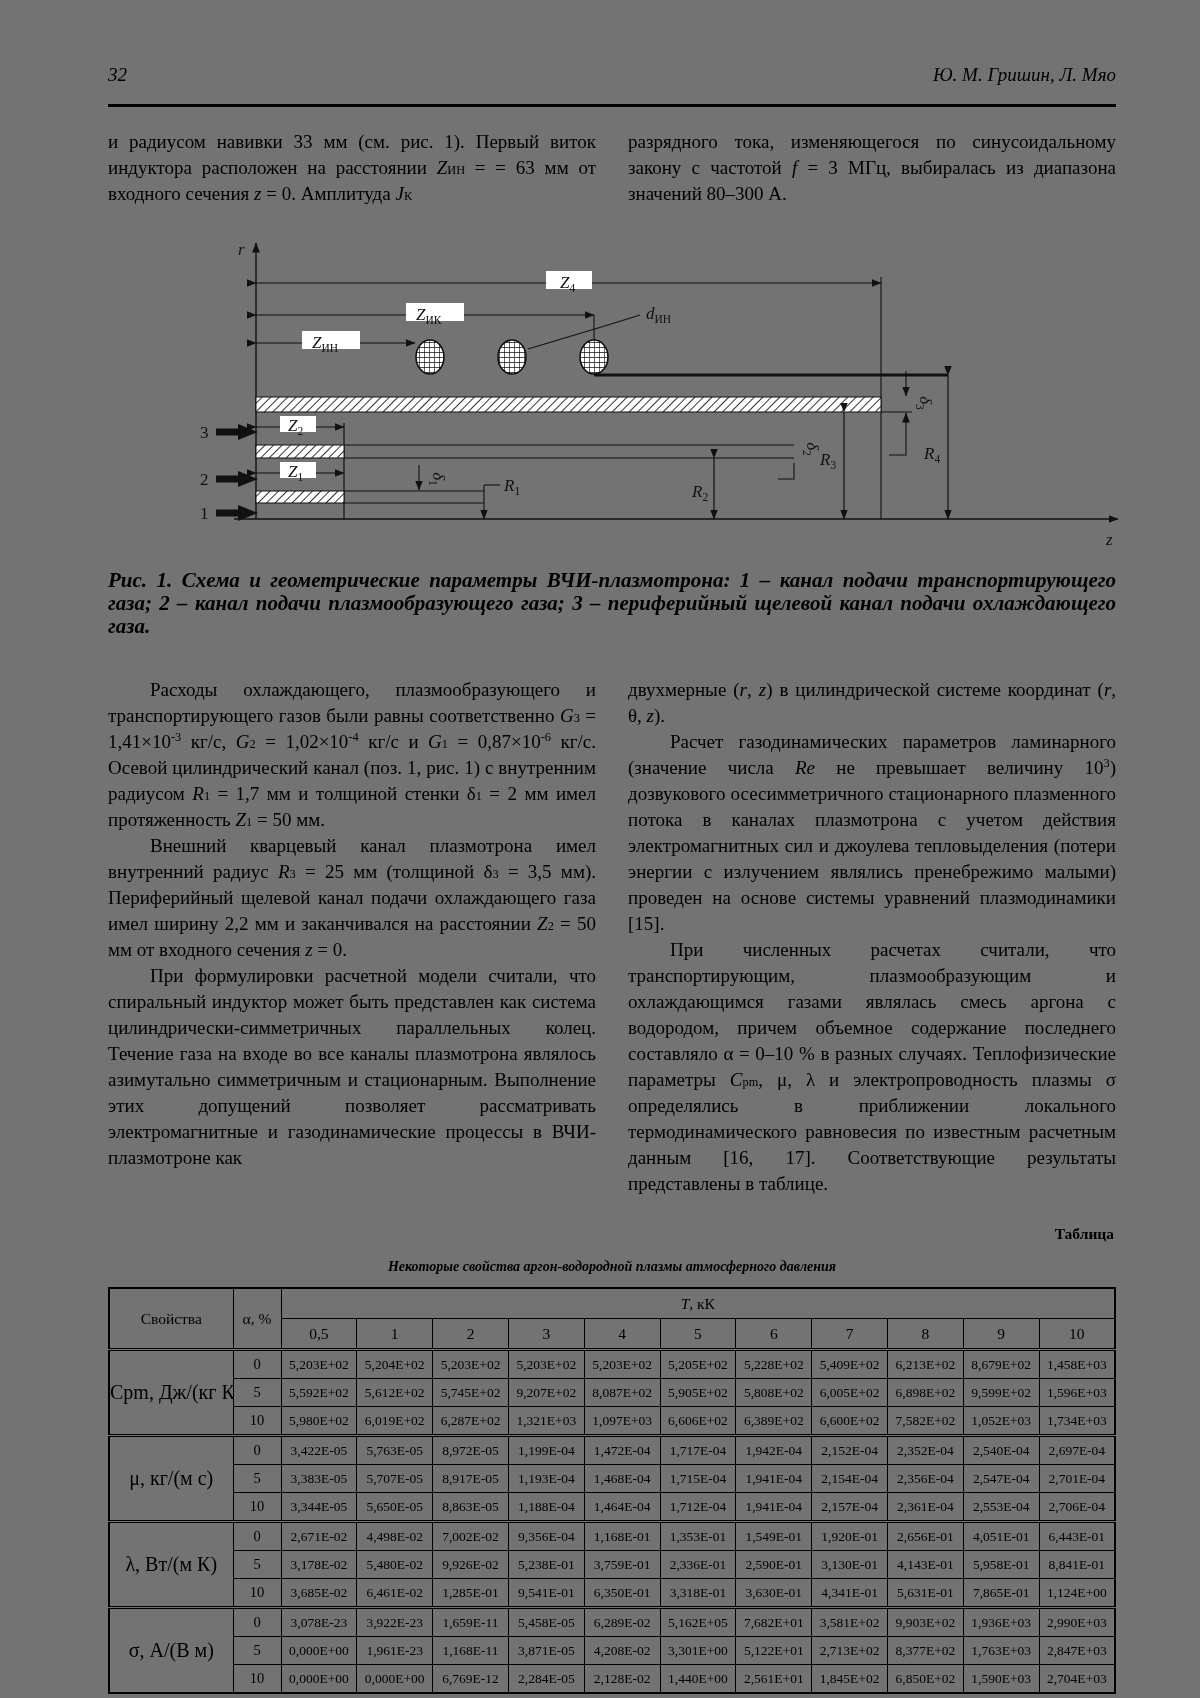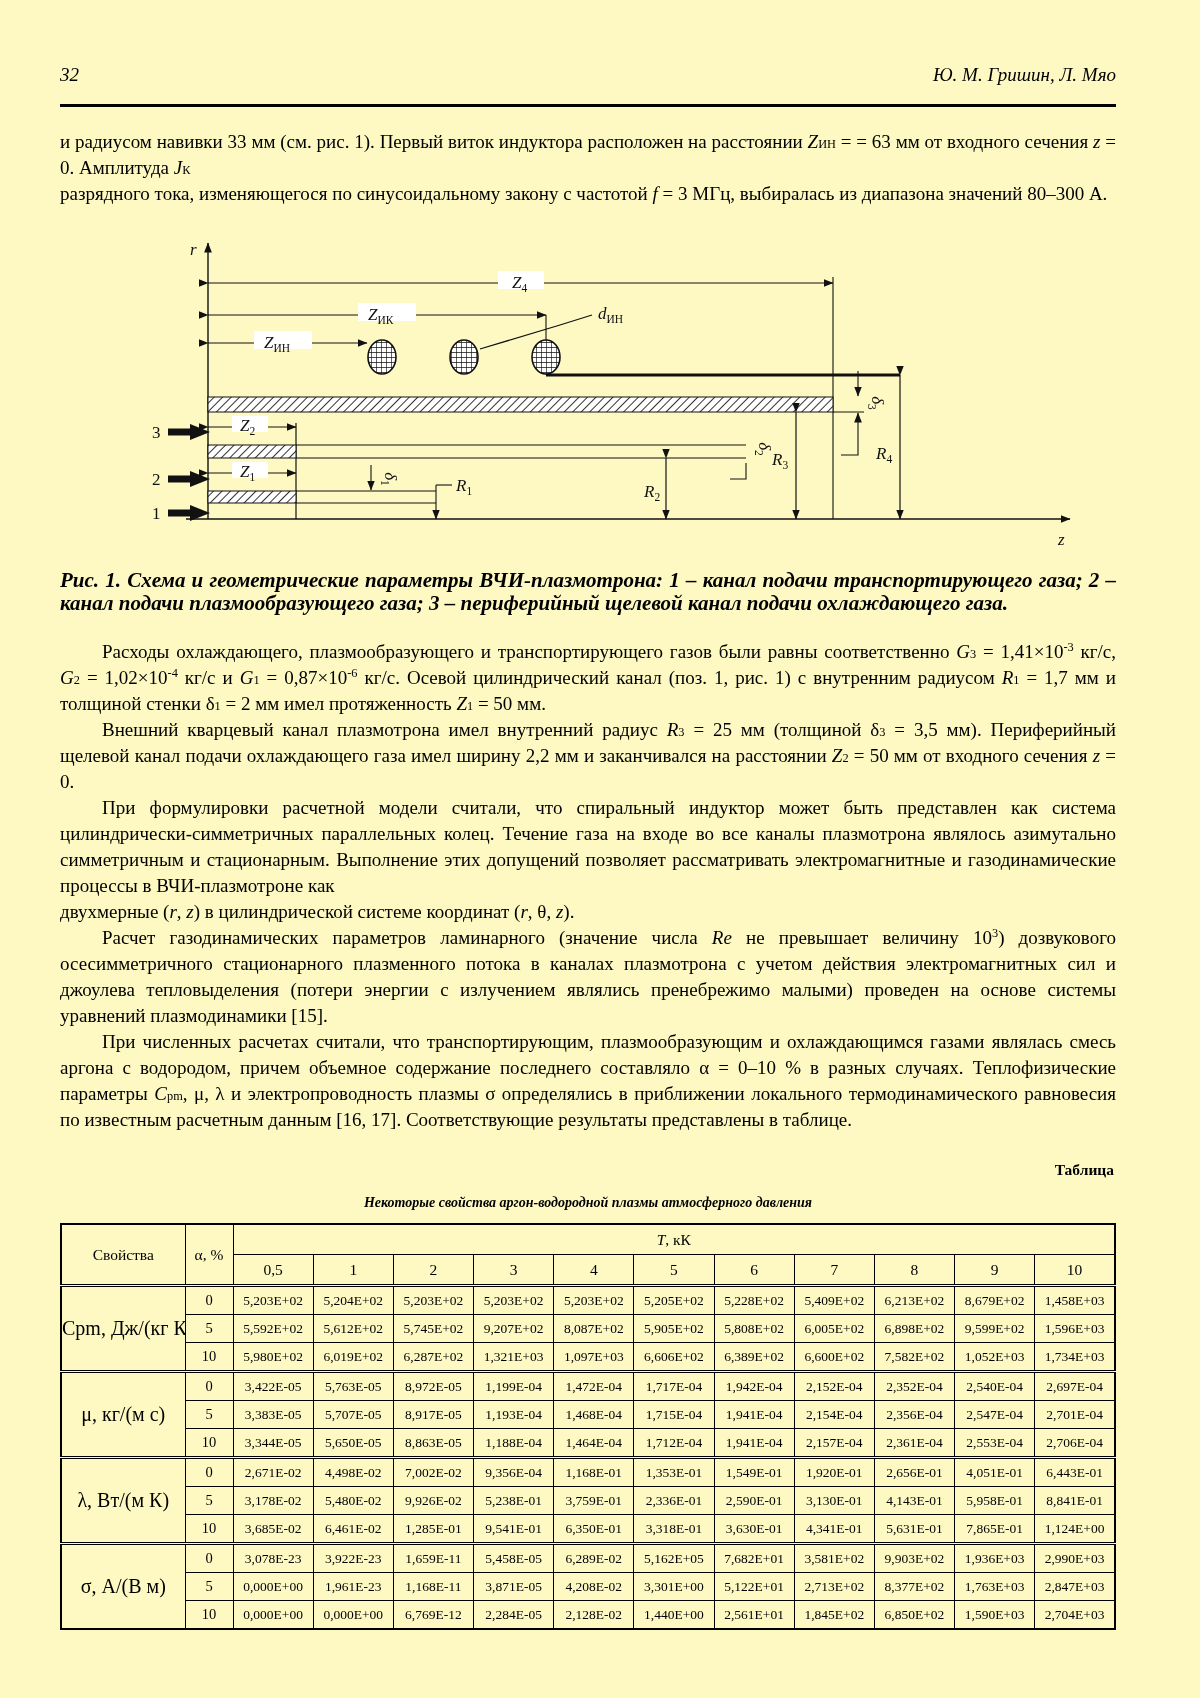--- a/index.html
+++ b/index.html
@@ -1,41 +1,41 @@
 <!DOCTYPE html>
 <html lang="ru"><head>
 <meta charset="utf-8">
 <style>
   html,body{margin:0;padding:0;background:#e8e8e8;}
   .page{
     width:1200px;height:1698px;box-sizing:border-box;margin:0 auto;
-    background:#fef9c3;color:#000;
-    padding:64px 84px 40px 60px;
+    background:#737373;color:#000;
+    padding:64px 84px 40px 108px;
     font-family:"Liberation Serif","DejaVu Serif",serif;
     position:relative;overflow:hidden;
   }
   
   .runhead{display:flex;justify-content:space-between;align-items:flex-end;
     font-style:italic;font-size:19px;padding-bottom:18px;border-bottom:3px solid #000;}
   
-  .cols{display:grid;grid-template-columns:1fr;column-gap:32px;}
+  .cols{display:grid;grid-template-columns:1fr 1fr;column-gap:32px;}
   .cols p{margin:0;text-align:justify;font-size:19px;line-height:26px;}
   .cols p.indent{text-indent:42px;}
   .intro{margin-top:22px;}
   sub{font-size:65%;line-height:0;vertical-align:-18%;font-style:normal;}
   sup{font-size:65%;line-height:0;vertical-align:super;font-style:normal;}
   
   .figure-wrap{margin:20px 0 0 86px;}
   svg text{font-family:"Liberation Serif","DejaVu Serif",serif;fill:#111;}
   .fl{font-size:17px;font-style:italic;}
   .fn{font-size:17px;font-style:normal;}
   .fsub{font-size:11.5px;font-style:normal;}
   .fig-caption{font-weight:bold;font-style:italic;font-size:21px;line-height:23px;
     text-align:justify;margin:12px 0 0 0;}
-  .body-cols{margin-top:24px;}
+  .body-cols{margin-top:39px;}
   
   .table-label{text-align:right;font-weight:bold;font-size:15.5px;margin:28px 2px 3px 0;}
   .table-caption{text-align:center;font-weight:bold;font-style:italic;font-size:14px;margin:16px 0 12px 0;}
   table.props{width:100%;border-collapse:collapse;border:2px solid #000;table-layout:fixed;}
   table.props th,table.props td{border:1px solid #000;font-weight:normal;
     text-align:center;padding:1px 0;overflow:hidden;white-space:nowrap;}
   table.props thead th{font-size:15.5px;height:27px;}
   .prop-cell{font-size:20px;}
   .alpha-cell{font-size:14.5px;text-align:right;padding-right:2px;}
   .val-cell{font-size:13.5px;height:25px;}

